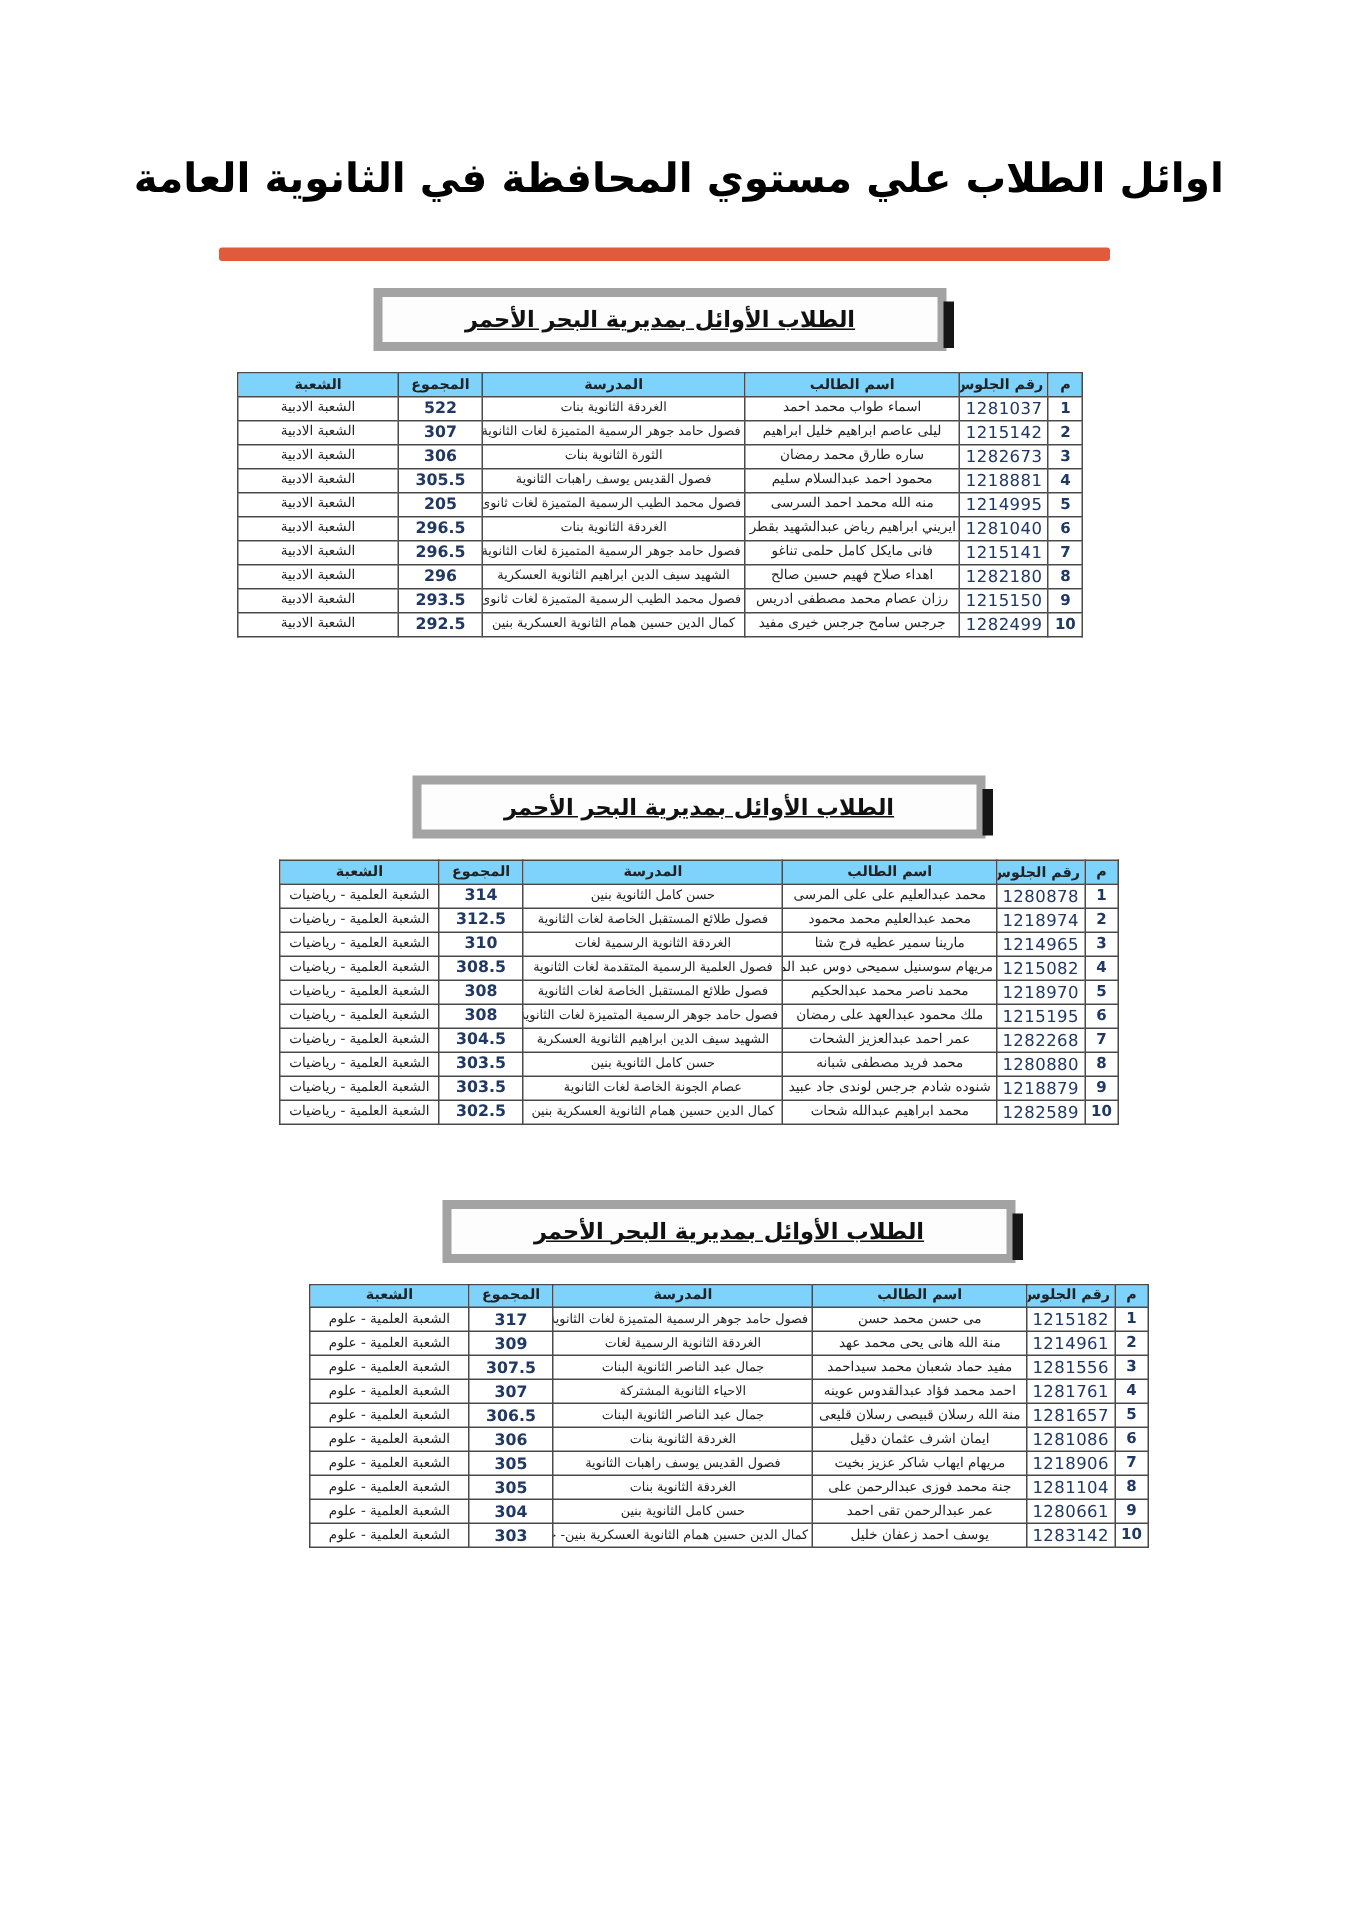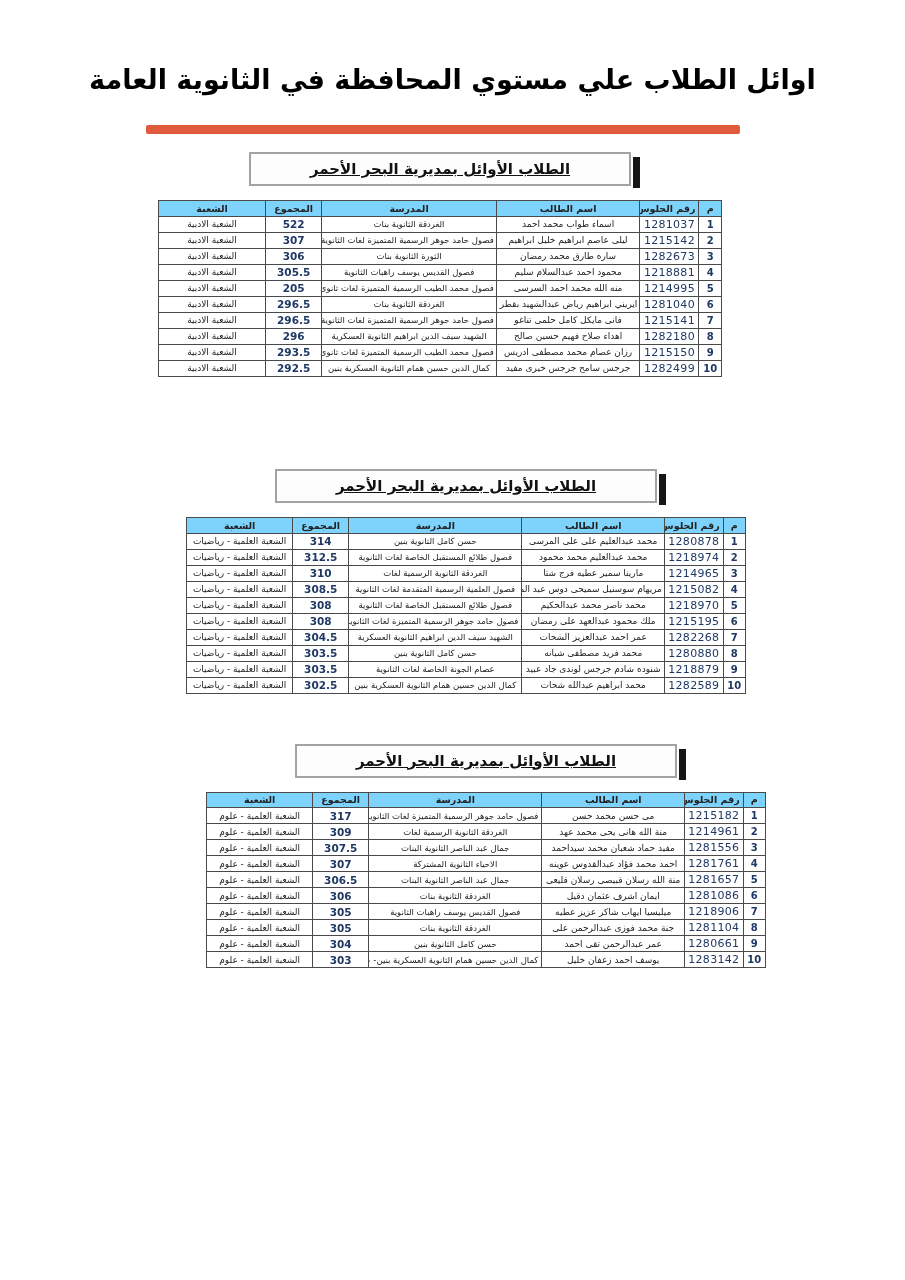--- a/index.html
+++ b/index.html
@@ -10,21 +10,21 @@
   *{box-sizing:border-box;margin:0;padding:0;}
   html,body{background:#ffffff;}
   body{
     width:905px;height:1280px;
     font-family:"DejaVu Sans", sans-serif;
     color:#1a1a1a;
     overflow:hidden;
     position:relative;
   }
   .page-title{
-    margin-top:64px;
+    margin-top:104px;
     text-align:center;
     font-size:27px;
     font-weight:bold;
     color:#000;
     direction:rtl;
   }
   .divider{
     margin-top:30px;
     margin-left:146px;
     width:594px;
@@ -34,21 +34,21 @@
   }
   .section{direction:rtl;}
   .section-1{margin-left:158px;width:564px;margin-top:18px;}
   .section-2{margin-left:186px;width:560px;margin-top:92px;}
   .section-3{margin-left:206px;width:560px;margin-top:50px;}
 
   .banner{
     position:relative;
     width:382px;
     margin:16px auto 14px auto;
-    border:2px solid #a3a3a3;
+    border:6px solid #a3a3a3;
     background:#fdfdfd;
     padding:5px 8px 6px 8px;
     text-align:center;
   }
   .banner-title{
     font-size:15px;
     font-weight:bold;
     text-decoration:underline;
     color:#111;
     white-space:nowrap;
@@ -391,21 +391,21 @@
     <td class="c-rank">6</td>
     <td class="c-seat">1281086</td>
     <td class="c-name">ايمان اشرف عثمان دقيل</td>
     <td class="c-school">الغردقة الثانوية بنات</td>
     <td class="c-total">306</td>
     <td class="c-section">الشعبة العلمية - علوم</td>
   </tr>
         <tr>
     <td class="c-rank">7</td>
     <td class="c-seat">1218906</td>
-    <td class="c-name">ميليسيا ايهاب شاكر عزيز عطيه</td>
+    <td class="c-name">مريهام ايهاب شاكر عزيز بخيت</td>
     <td class="c-school">فصول القديس يوسف راهبات الثانوية</td>
     <td class="c-total">305</td>
     <td class="c-section">الشعبة العلمية - علوم</td>
   </tr>
         <tr>
     <td class="c-rank">8</td>
     <td class="c-seat">1281104</td>
     <td class="c-name">جنة محمد فوزى عبدالرحمن على</td>
     <td class="c-school">الغردقة الثانوية بنات</td>
     <td class="c-total">305</td>

